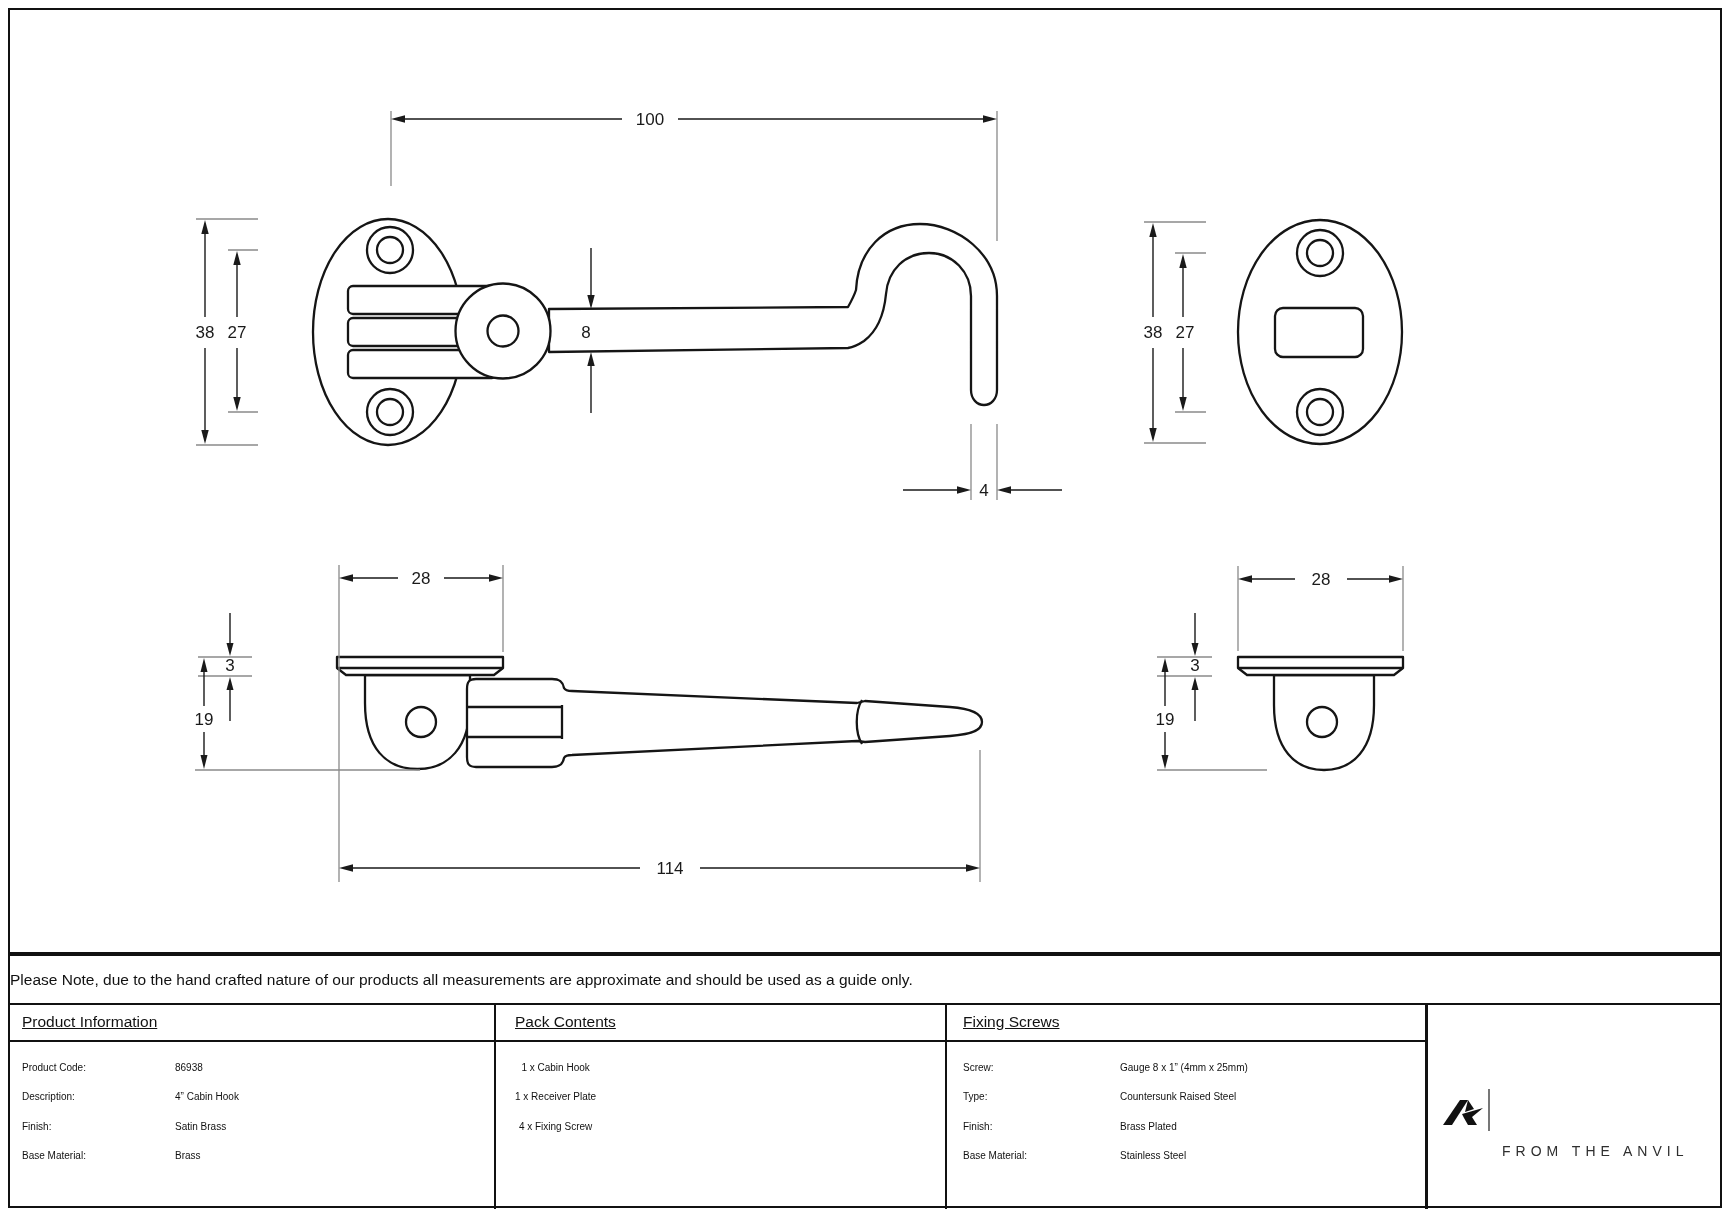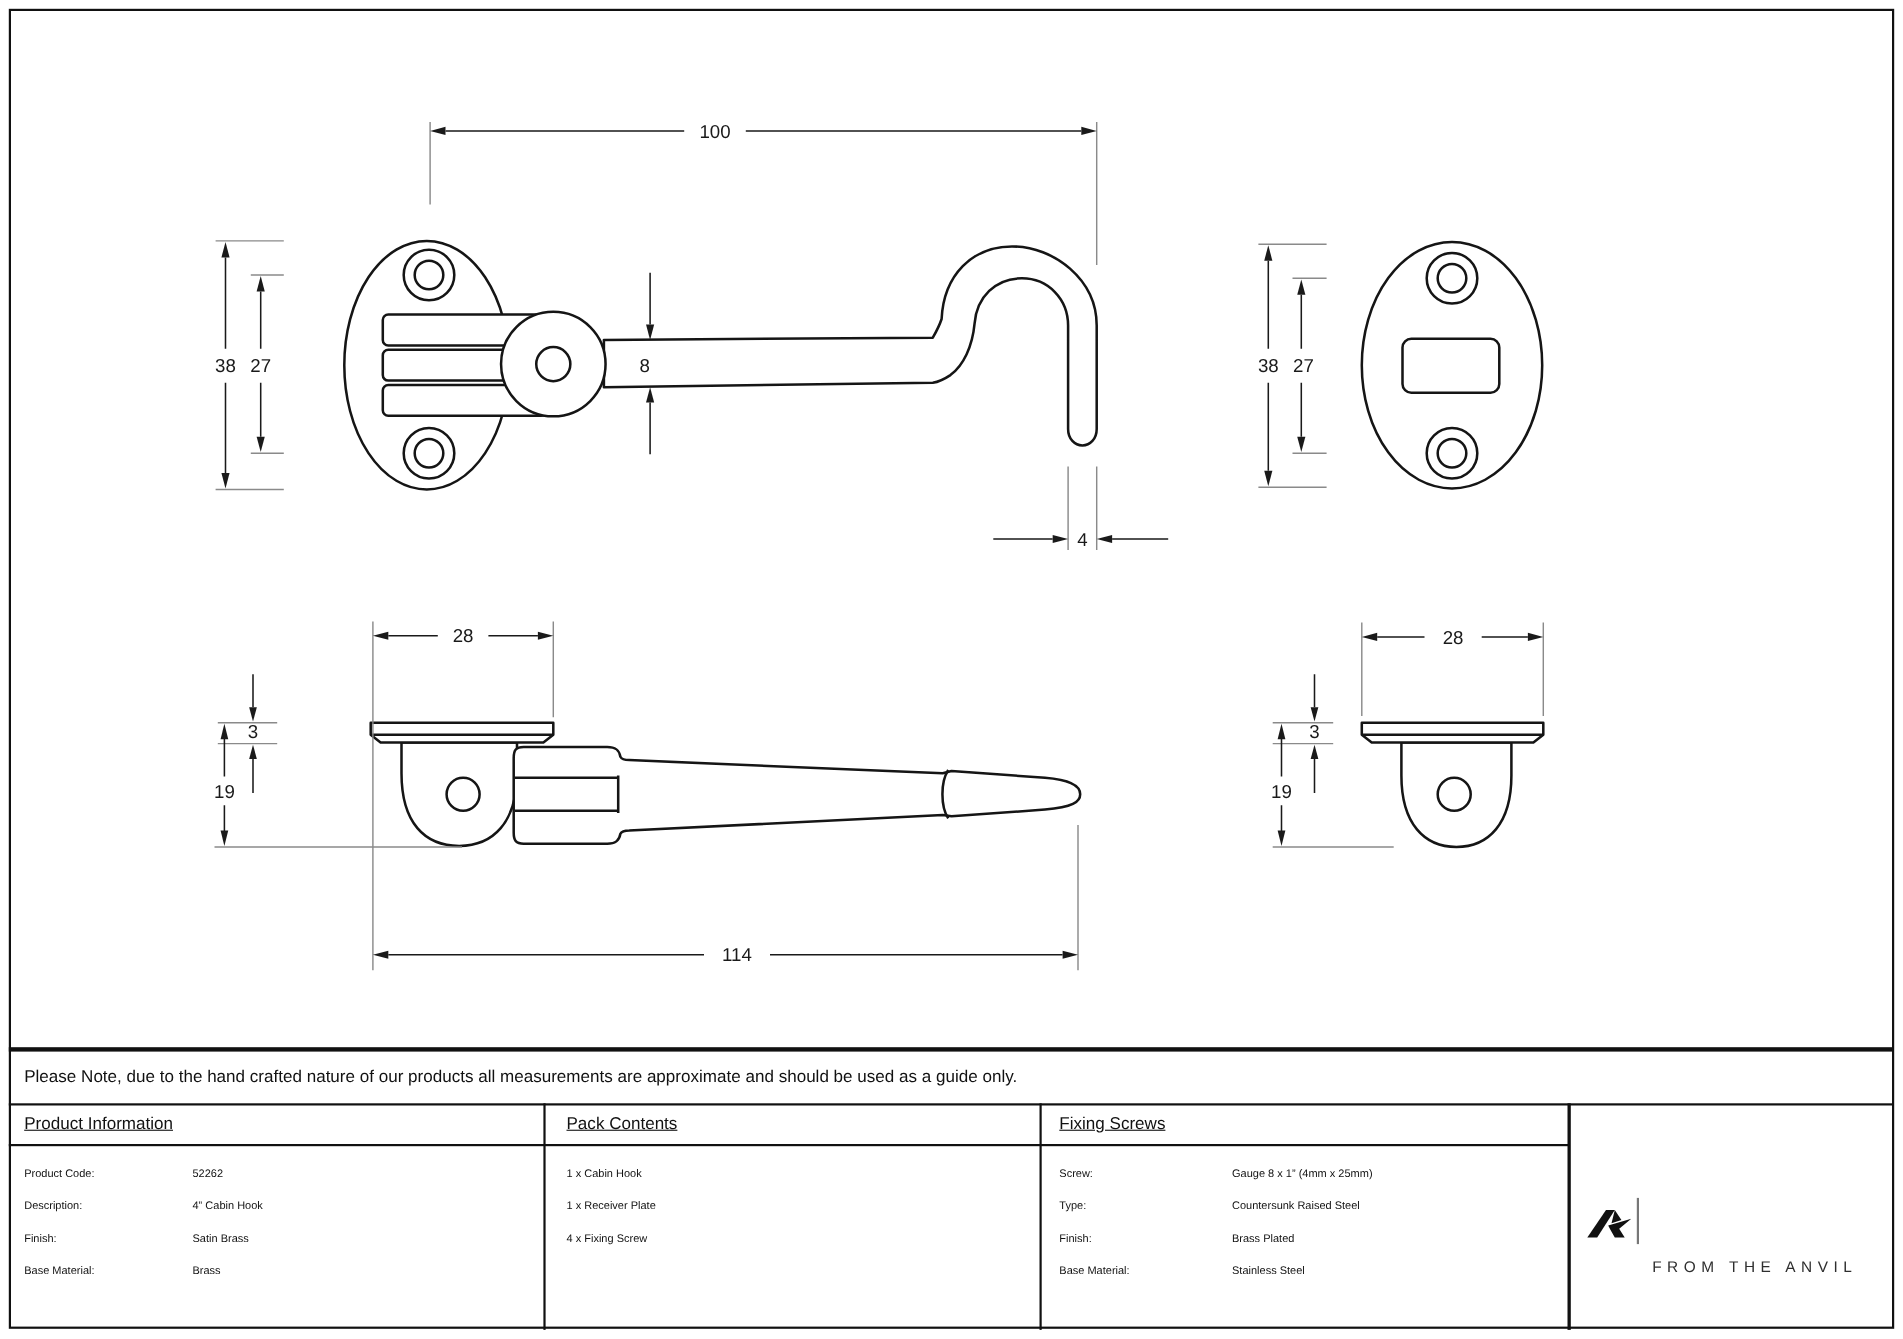--- a/index.html
+++ b/index.html
@@ -194,46 +194,46 @@
     </g>
   </svg>
 
   <div class="ln" style="left:8px;top:952px;width:1713px;height:3.5px;"></div>
   <div class="ln" style="left:8px;top:1003px;width:1713px;height:2px;"></div>
   <div class="ln" style="left:8px;top:1040px;width:1418px;height:2px;"></div>
   <div class="ln" style="left:494px;top:1003px;width:2px;height:206px;"></div>
   <div class="ln" style="left:945px;top:1003px;width:2px;height:206px;"></div>
   <div class="ln" style="left:1425px;top:1003px;width:2.5px;height:206px;"></div>
 
-  <div class="txt" style="left:22px;top:971px;">Please Note, due to the hand crafted nature of our products all measurements are approximate and should be used as a guide only.</div>
+  <div class="txt" style="left:10px;top:971px;">Please Note, due to the hand crafted nature of our products all measurements are approximate and should be used as a guide only.</div>
 
   <div class="cell-title" style="left:22px;top:1013px;">Product Information</div>
   <div class="cell-title" style="left:515px;top:1013px;">Pack Contents</div>
   <div class="cell-title" style="left:963px;top:1013px;">Fixing Screws</div>
 
   <div class="tcell pi" style="left:22px;">
     <div class="trow">
       <span class="lbl">Product Code:</span>
-      <span class="val">52262</span>
+      <span class="val">86938</span>
     </div>
     <div class="trow">
       <span class="lbl">Description:</span>
       <span class="val">4” Cabin Hook</span>
     </div>
     <div class="trow">
       <span class="lbl">Finish:</span>
       <span class="val">Satin Brass</span>
     </div>
     <div class="trow">
       <span class="lbl">Base Material:</span>
       <span class="val">Brass</span>
     </div>
   </div>
 
-  <div class="tcell" style="left:515px;">
+  <div class="tcell" style="left:515px;text-align:center;">
     <div class="trow">1 x Cabin Hook</div>
     <div class="trow">1 x Receiver Plate</div>
     <div class="trow">4 x Fixing Screw</div>
   </div>
 
   <div class="tcell fs" style="left:963px;">
     <div class="trow">
       <span class="lbl">Screw:</span>
       <span class="val">Gauge 8 x 1” (4mm x 25mm)</span>
     </div>

